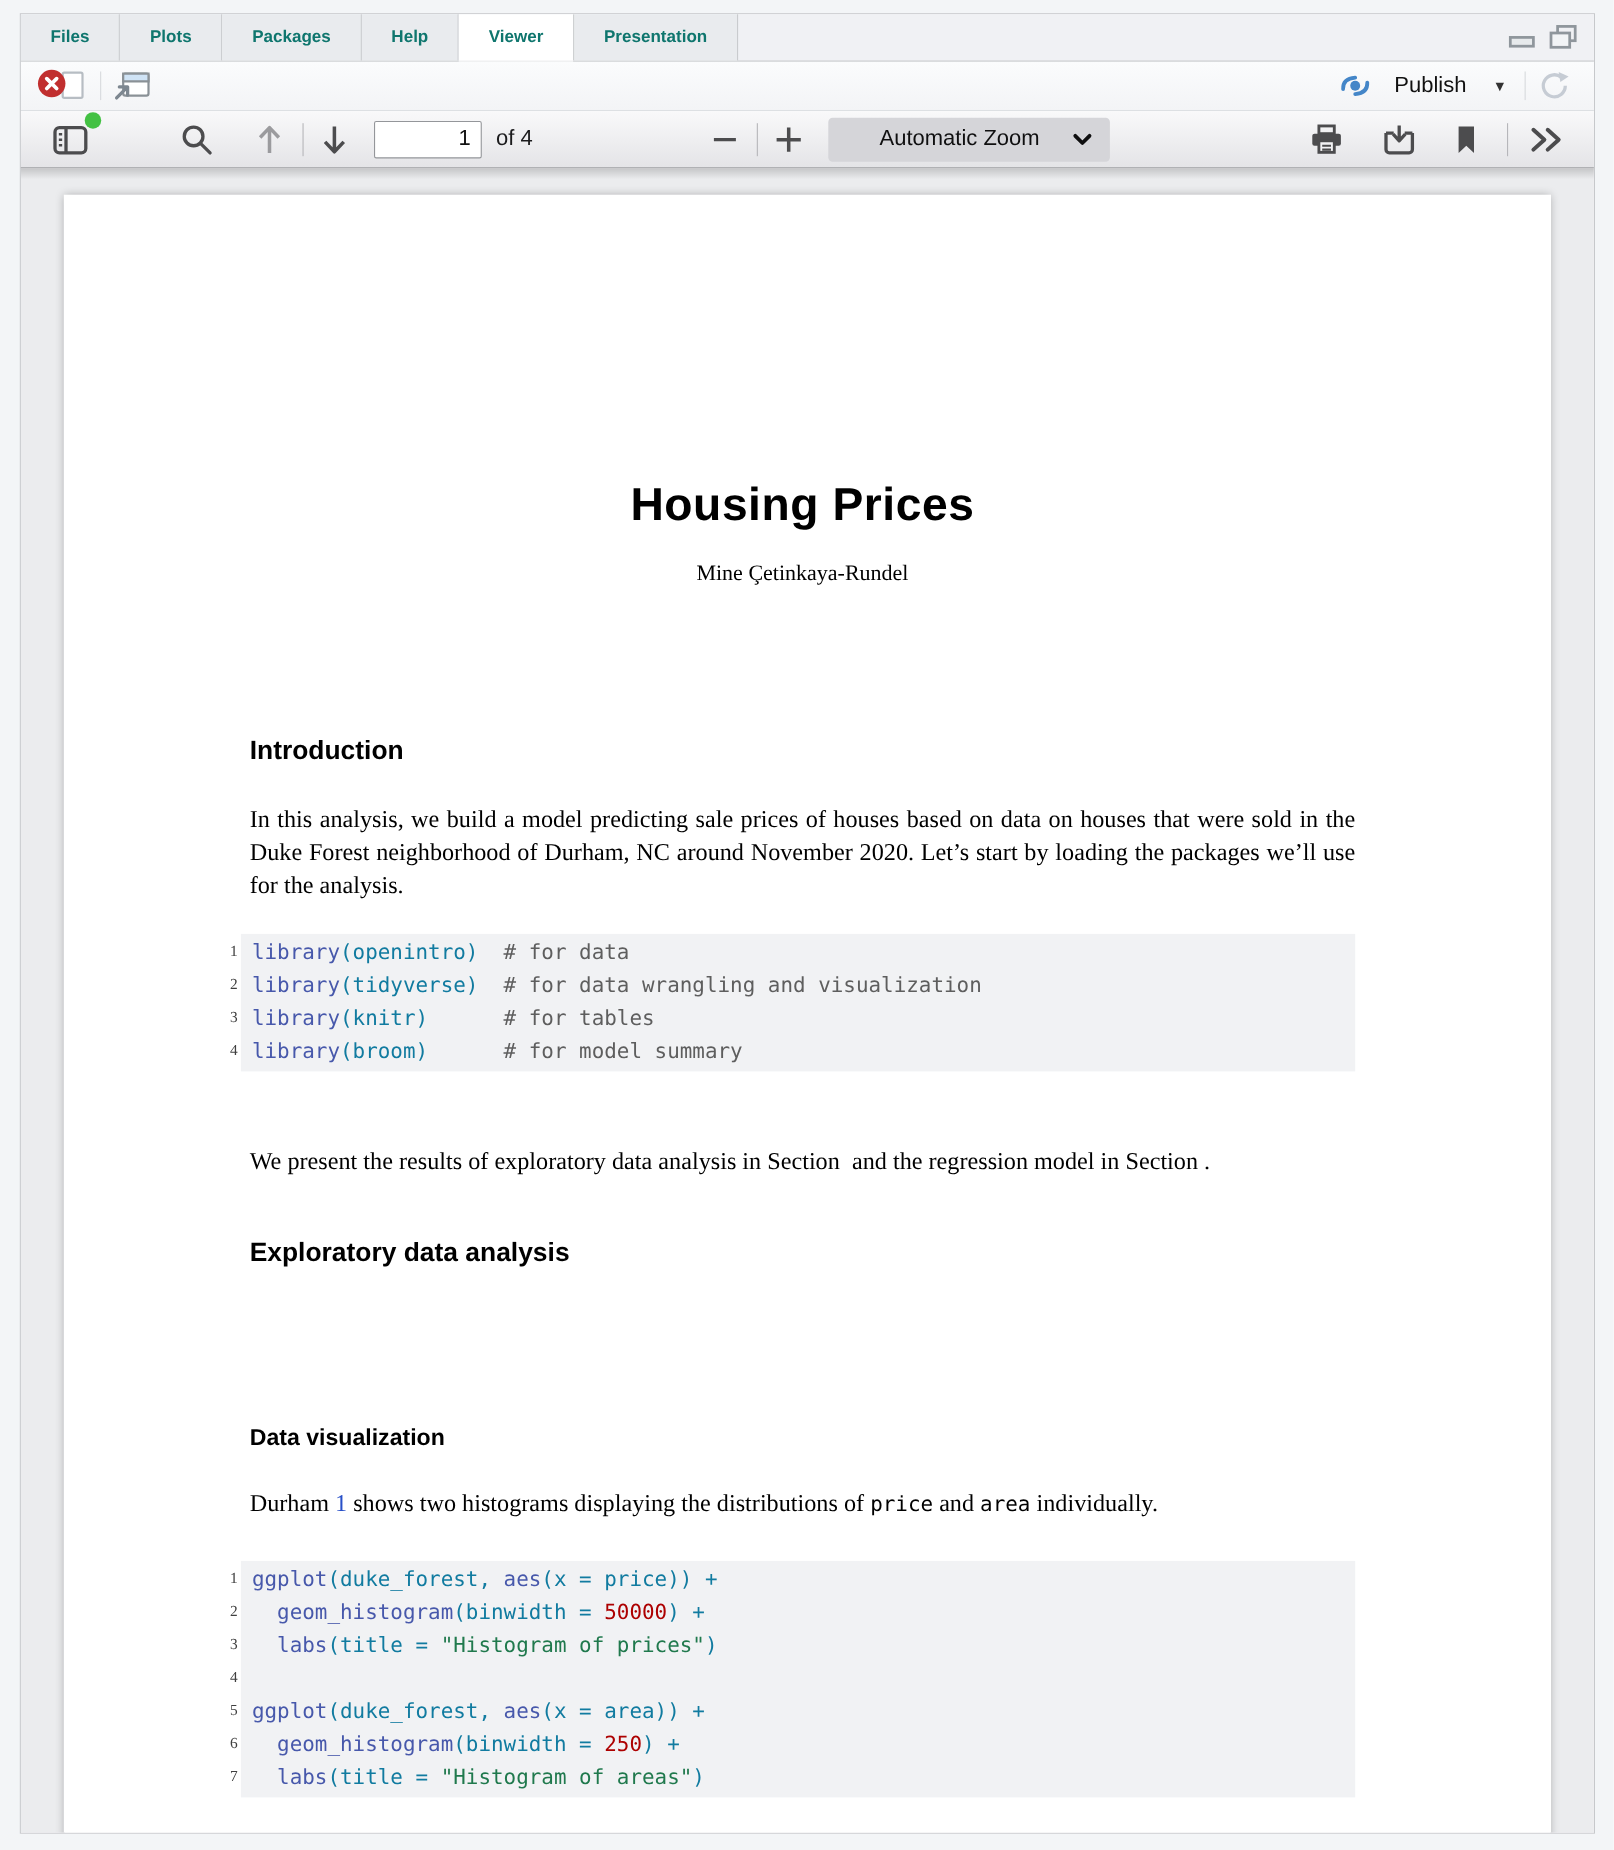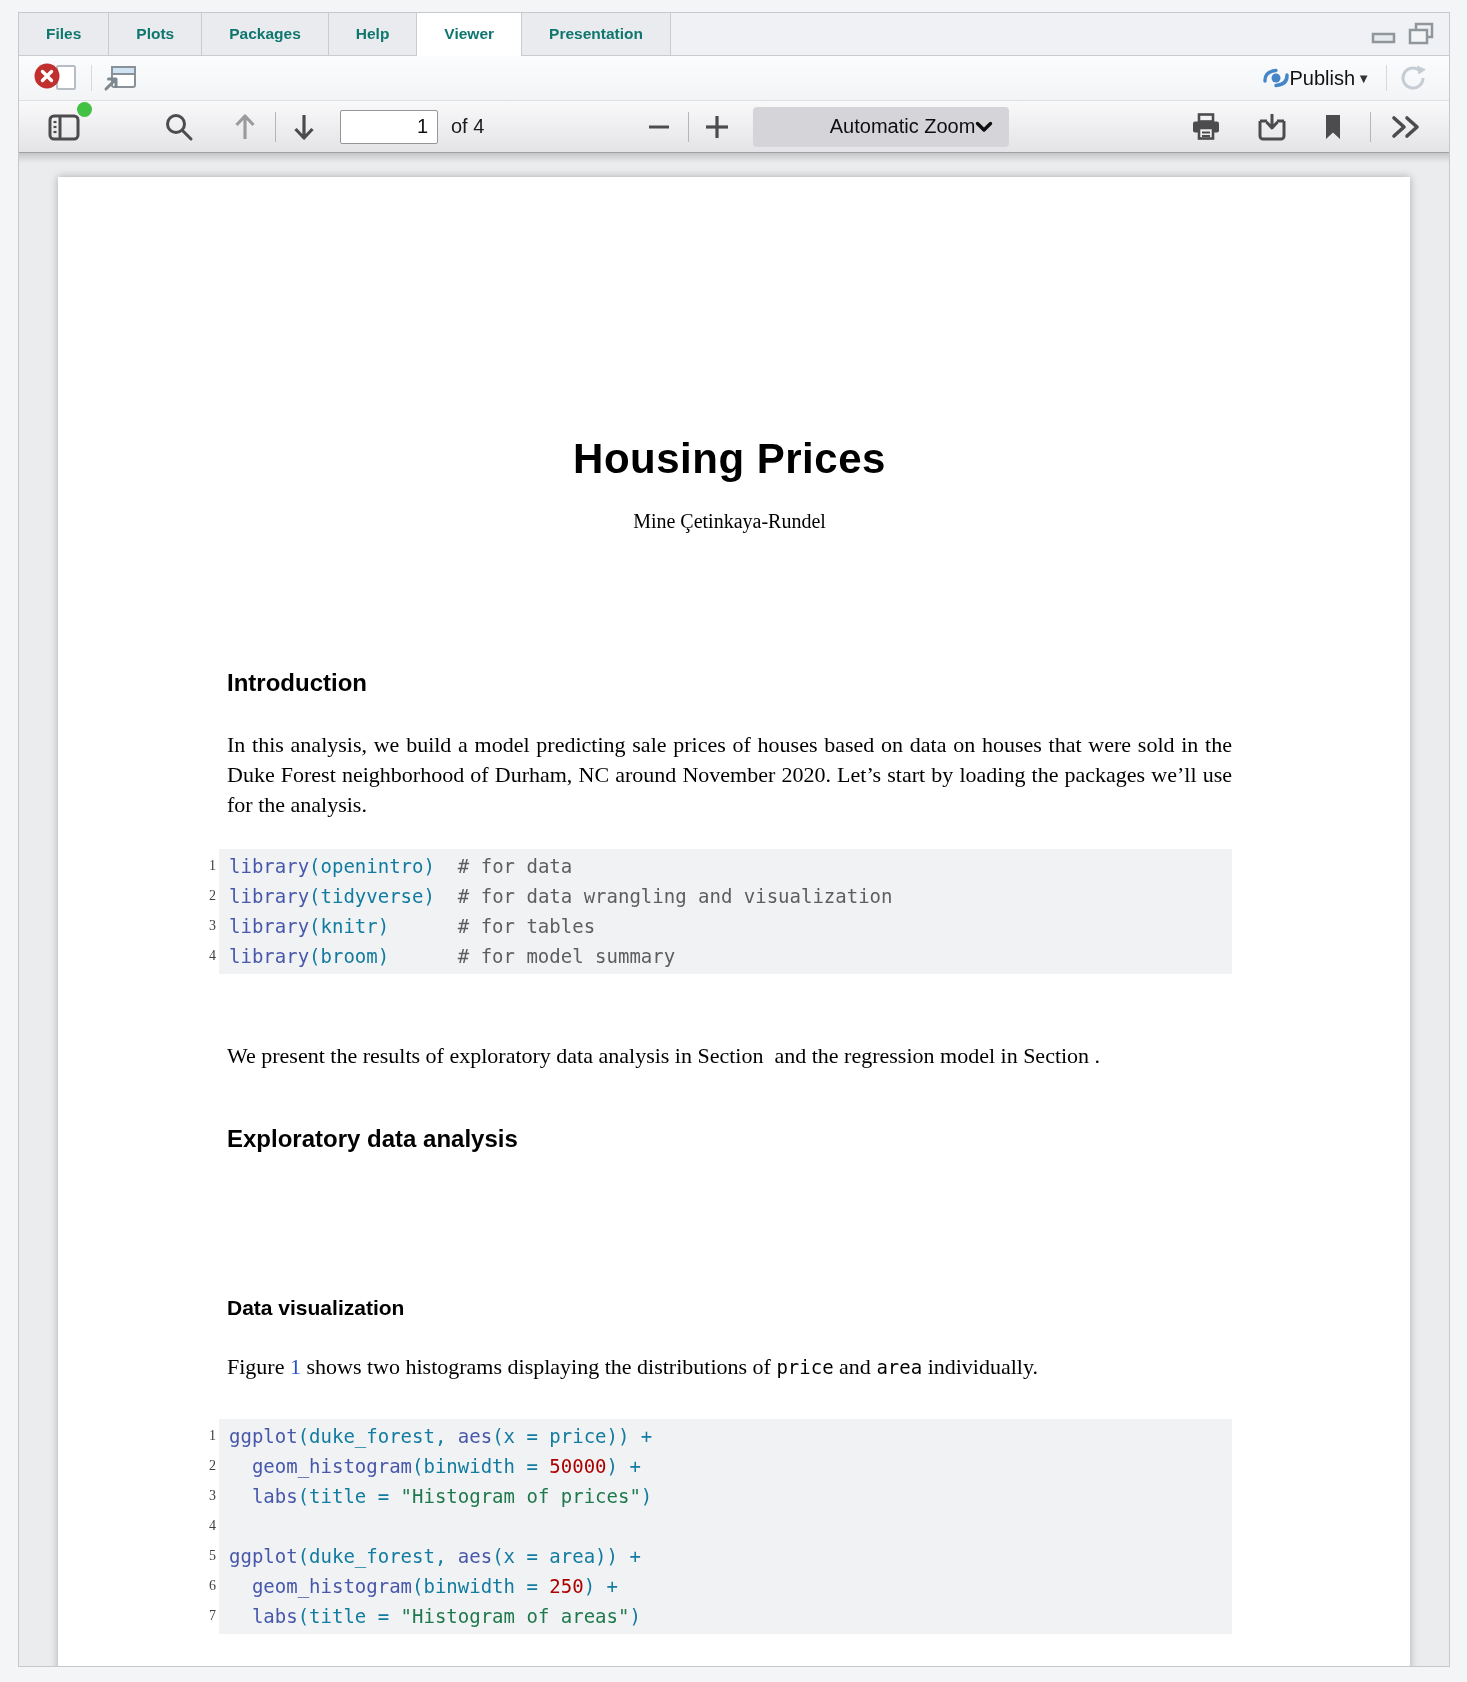--- a/index.html
+++ b/index.html
@@ -17,37 +17,37 @@
   .tab:first-child { border-left:none; }
   .tab.active { background:#fff; position:relative; z-index:2; }
   .tab.active::after { content:""; position:absolute; left:0; right:0; bottom:-1px; height:1px; background:#fff; }
   .pane-buttons { position:absolute; right:14px; top:0; bottom:0; display:flex; align-items:center; gap:10px; color:#8f969c; }
 
   
   .toolbar2 { height:45px; background:linear-gradient(#fbfcfd,#f3f4f6); border-bottom:1px solid #dde0e3;
               display:flex; align-items:center; padding:0 14px; flex:none; }
   .tb-sep { width:1px; height:26px; background:#d7dadd; margin:0 10px; }
   .spacer { flex:1; }
-  .publish { display:flex; align-items:center; gap:0; font-size:20px; color:#111; padding:2px 6px; border-radius:3px; }
+  .publish { display:flex; align-items:center; gap:22px; font-size:20px; color:#111; padding:2px 6px; border-radius:3px; }
   .publish-caret { font-size:13px; color:#333; margin-left:2px; }
 
   
   .pdfbar { height:52px; background:linear-gradient(#f9f9fa,#e4e4e7); border-bottom:1px solid #9fa0a4;
             display:flex; align-items:center; color:#4c4c4e; flex:none; position:relative; z-index:4; }
   .pdf-btn { display:flex; align-items:center; justify-content:center; border:none; background:none;
              color:#4c4c4e; padding:4px; cursor:default; }
   .pdf-btn.muted { color:#9b9b9e; }
   .pdf-sep { width:1px; height:30px; background:#b6b6ba; }
   .page-input { width:98px; height:34px; border:1px solid #94969a; border-radius:2px; background:#fff;
                 font-size:20px; text-align:right; padding-right:9px; color:#111;
                 font-family:"Liberation Sans", sans-serif; }
   .of-label { font-size:20px; color:#1b1b1d; margin-left:13px; }
   .zoom-select { height:40px; width:256px; background:#d5d5d9; border-radius:4px; display:flex;
                  align-items:center; padding:0 16px; font-size:20px; color:#0f0f10; }
-  .zoom-select .zs-label { flex:1; text-align:right; }
+  .zoom-select .zs-label { flex:1; text-align:center; }
   .badge { position:absolute; top:-6px; right:-7px; width:15px; height:15px; border-radius:50%;
            background:var(--badge-green,#43c143); }
 
   
   .viewer { flex:1; background:#ebecee; position:relative; overflow:hidden; }
   .viewer::before { content:""; position:absolute; left:0; right:0; top:0; height:10px; z-index:3;
                     background:linear-gradient(rgba(0,0,0,0.16), rgba(0,0,0,0)); }
   .page { position:absolute; left:39px; top:24px; width:1352px; height:1560px; background:#fff;
           box-shadow:0 0 8px rgba(0,0,0,0.28); }
 
@@ -240,21 +240,21 @@
           <div class="code-line"><span class="lineno">2</span><span class="tok-fn">library</span><span class="tok-var">(tidyverse)</span><span class="tok-var">  </span><span class="tok-com"># for data wrangling and visualization</span></div>
           <div class="code-line"><span class="lineno">3</span><span class="tok-fn">library</span><span class="tok-var">(knitr)</span><span class="tok-var">      </span><span class="tok-com"># for tables</span></div>
           <div class="code-line"><span class="lineno">4</span><span class="tok-fn">library</span><span class="tok-var">(broom)</span><span class="tok-var">      </span><span class="tok-com"># for model summary</span></div>
         </div>
 
       <div class="para pre" id="p2">We present the results of exploratory data analysis in Section  and the regression model in Section .</div>
 
       <div class="h1" id="b-eda">Exploratory data analysis</div>
 
       <div class="h2" id="b-dv">Data visualization</div>
-      <div class="para" id="p4"><span>Figure </span><span class="rt-link">1</span><span> shows two histograms displaying the distributions of </span><span class="rt-code">price</span><span> and </span><span class="rt-code">area</span><span> individually.</span></div>
+      <div class="para" id="p4"><span>Durham </span><span class="rt-link">1</span><span> shows two histograms displaying the distributions of </span><span class="rt-code">price</span><span> and </span><span class="rt-code">area</span><span> individually.</span></div>
 
       <div class="codeblock" id="code2">
           <div class="code-line"><span class="lineno">1</span><span class="tok-fn">ggplot</span><span class="tok-var">(duke_forest, </span><span class="tok-fn">aes</span><span class="tok-var">(x = price)) +</span></div>
           <div class="code-line"><span class="lineno">2</span><span class="tok-var">  </span><span class="tok-fn">geom_histogram</span><span class="tok-var">(binwidth = </span><span class="tok-num">50000</span><span class="tok-var">) +</span></div>
           <div class="code-line"><span class="lineno">3</span><span class="tok-var">  </span><span class="tok-fn">labs</span><span class="tok-var">(title = </span><span class="tok-str">"Histogram of prices"</span><span class="tok-var">)</span></div>
           <div class="code-line"><span class="lineno">4</span>&nbsp;</div>
           <div class="code-line"><span class="lineno">5</span><span class="tok-fn">ggplot</span><span class="tok-var">(duke_forest, </span><span class="tok-fn">aes</span><span class="tok-var">(x = area)) +</span></div>
           <div class="code-line"><span class="lineno">6</span><span class="tok-var">  </span><span class="tok-fn">geom_histogram</span><span class="tok-var">(binwidth = </span><span class="tok-num">250</span><span class="tok-var">) +</span></div>
           <div class="code-line"><span class="lineno">7</span><span class="tok-var">  </span><span class="tok-fn">labs</span><span class="tok-var">(title = </span><span class="tok-str">"Histogram of areas"</span><span class="tok-var">)</span></div>
         </div>

